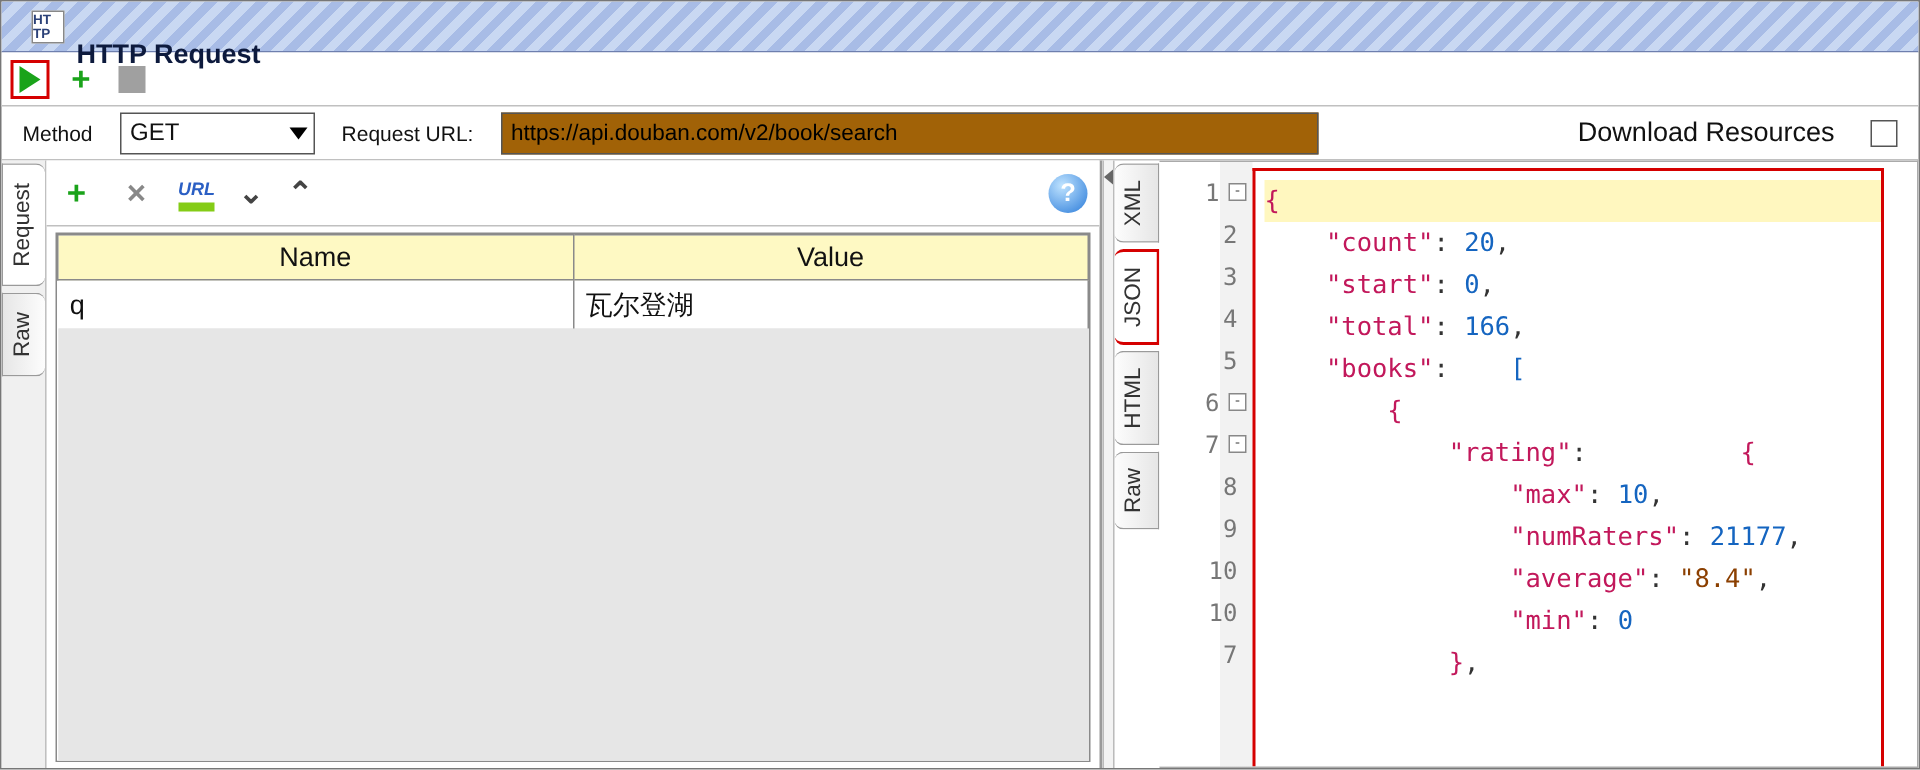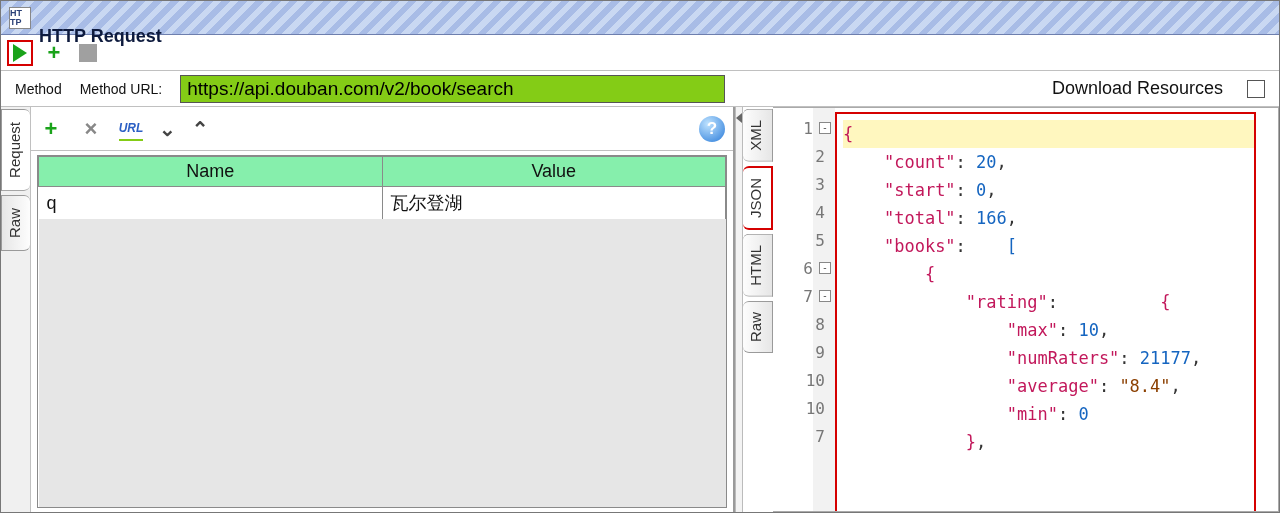--- a/index.html
+++ b/index.html
@@ -22,21 +22,21 @@
   }
   *{box-sizing:border-box;}
   html,body{margin:0;padding:0;font-family:Arial,Helvetica,sans-serif;font-size:14px;color:#111;background:#fff;}
   body{width:1280px;height:513px;overflow:hidden;border:1px solid #777;}
 
   
   .titlebar{
     height:34px;
     background:repeating-linear-gradient(135deg,var(--hatch1)0 6px,var(--hatch2)6px 12px);
     border-bottom:1px solid #6e7fae;
-    display:flex;align-items:center;padding:0 8px;gap:8px;
+    display:flex;align-items:center;padding:0 20px;gap:8px;
   }
   .titlebar .app-icon{
     width:22px;height:22px;display:flex;align-items:center;justify-content:center;
     background:#fff;border:1px solid #888;font-size:9px;font-weight:bold;color:#2b4178;
     line-height:0.9;
   }
   .titlebar .title{font-size:18px;font-weight:bold;color:#0d1a3d;margin-top:38px;}
 
   
   .runbar{
@@ -57,21 +57,21 @@
   .urlrow label{font-size:14px;}
   .select-wrap{
     position:relative;min-width:130px;height:28px;border:1px solid #555;display:flex;align-items:center;
     padding:0 22px 0 6px;background:#fff;font-size:16px;
   }
   .select-wrap .caret{
     position:absolute;right:4px;top:50%;transform:translateY(-50%);
     width:0;height:0;border-left:6px solid transparent;border-right:6px solid transparent;border-top:8px solid #000;
   }
   .url-input{
-    flex:0 0 545px;height:28px;border:1px solid #555;padding:0 6px;font-size:19px;background:#84cc16;outline:none;
+    flex:0 0 545px;height:28px;border:1px solid #555;padding:0 6px;font-size:15px;background:#a16207;outline:none;
     font-family:inherit;
   }
   .dl-wrap{display:flex;align-items:center;gap:24px;margin-left:auto;font-size:18px;}
   .dl-wrap .chk{width:18px;height:18px;border:1px solid #555;display:inline-block;}
 
   
   .main{display:flex;height:405px;}
 
   
   .vtabs{
@@ -94,21 +94,21 @@
   }
   .req-tools .ico{width:24px;height:24px;display:flex;align-items:center;justify-content:center;font-size:22px;font-weight:bold;}
   .req-tools .up,.req-tools .down{font-size:20px;color:#444;font-weight:bold;}
   .req-tools .help{
     margin-left:auto;width:26px;height:26px;border-radius:50%;
     background:radial-gradient(circle at 35% 30%,#bfe3ff,#2a7bd9);color:#fff;font-weight:bold;font-size:17px;
     display:flex;align-items:center;justify-content:center;
   }
   .param-table{flex:1;border:1px solid var(--border);margin:4px 6px;background:var(--bg-panel);overflow:hidden;}
   .param-table table{width:100%;border-collapse:collapse;background:#fff;font-size:18px;}
-  .param-table th{border:1px solid var(--border);background:#86efac;font-weight:normal;padding:4px;text-align:center;}
+  .param-table th{border:1px solid var(--border);background:#fef9c3;font-weight:normal;padding:4px;text-align:center;}
   .param-table td{border-right:1px solid var(--border);padding:4px 8px;height:30px;background:#fff;}
   .param-table .spacer{background:var(--bg-panel);height:300px;}
   .param-table .spacer td{background:var(--bg-panel);border:none;}
 
   
   .splitter{width:8px;background:#f3f3f3;border-left:1px solid #bbb;border-right:1px solid #bbb;cursor:col-resize;
     display:flex;flex-direction:column;align-items:center;gap:10px;padding-top:6px;}
   .splitter .arrow-left{width:0;height:0;border-top:5px solid transparent;border-bottom:5px solid transparent;border-right:6px solid #666;}
 
   .resp-panel{flex:1;display:flex;}
@@ -165,40 +165,44 @@
   <div class="act">
       <span class="plus">+</span>
     </div>
   <div class="act">
       <div class="stop"></div>
     </div>
 </div>
 
 <div class="urlrow">
   <label>Method</label>
-  <label>Method URL:</label>
+  <div class="select-wrap">
+    <span>GET</span>
+    <div class="caret"></div>
+  </div>
+  <label>Request URL:</label>
   <input class="url-input" value="https://api.douban.com/v2/book/search" style="">
   <div class="dl-wrap">
     <span>Download Resources</span>
     <span class="chk"></span>
   </div>
 </div>
 
 <div class="main">
 
   <div class="vtabs">
     <div class="vtab active">Request</div>
     <div class="vtab">Raw</div>
   </div>
 
   <div class="req-panel">
     <div class="req-tools">
       <span class="ico" style="color:#1aa31a">+</span>
       <span class="ico" style="color:#888">×</span>
-      <span class="ico" style="font-size:12px;color:#2b5fc4;font-style:italic;font-weight:bold;border-bottom:2px solid #84cc16;padding:0 1px;">URL</span>
+      <span class="ico" style="font-size:12px;color:#2b5fc4;font-style:italic;font-weight:bold;border-bottom:6px solid #84cc16;padding:0 1px;">URL</span>
       <span class="down">⌄</span>
       <span class="up">⌃</span>
       <span class="help">?</span>
     </div>
     <div class="param-table">
       <table>
         <thead>
           <tr>
             <th style="width:50%">Name</th>
             <th style="width:50%">Value</th>

